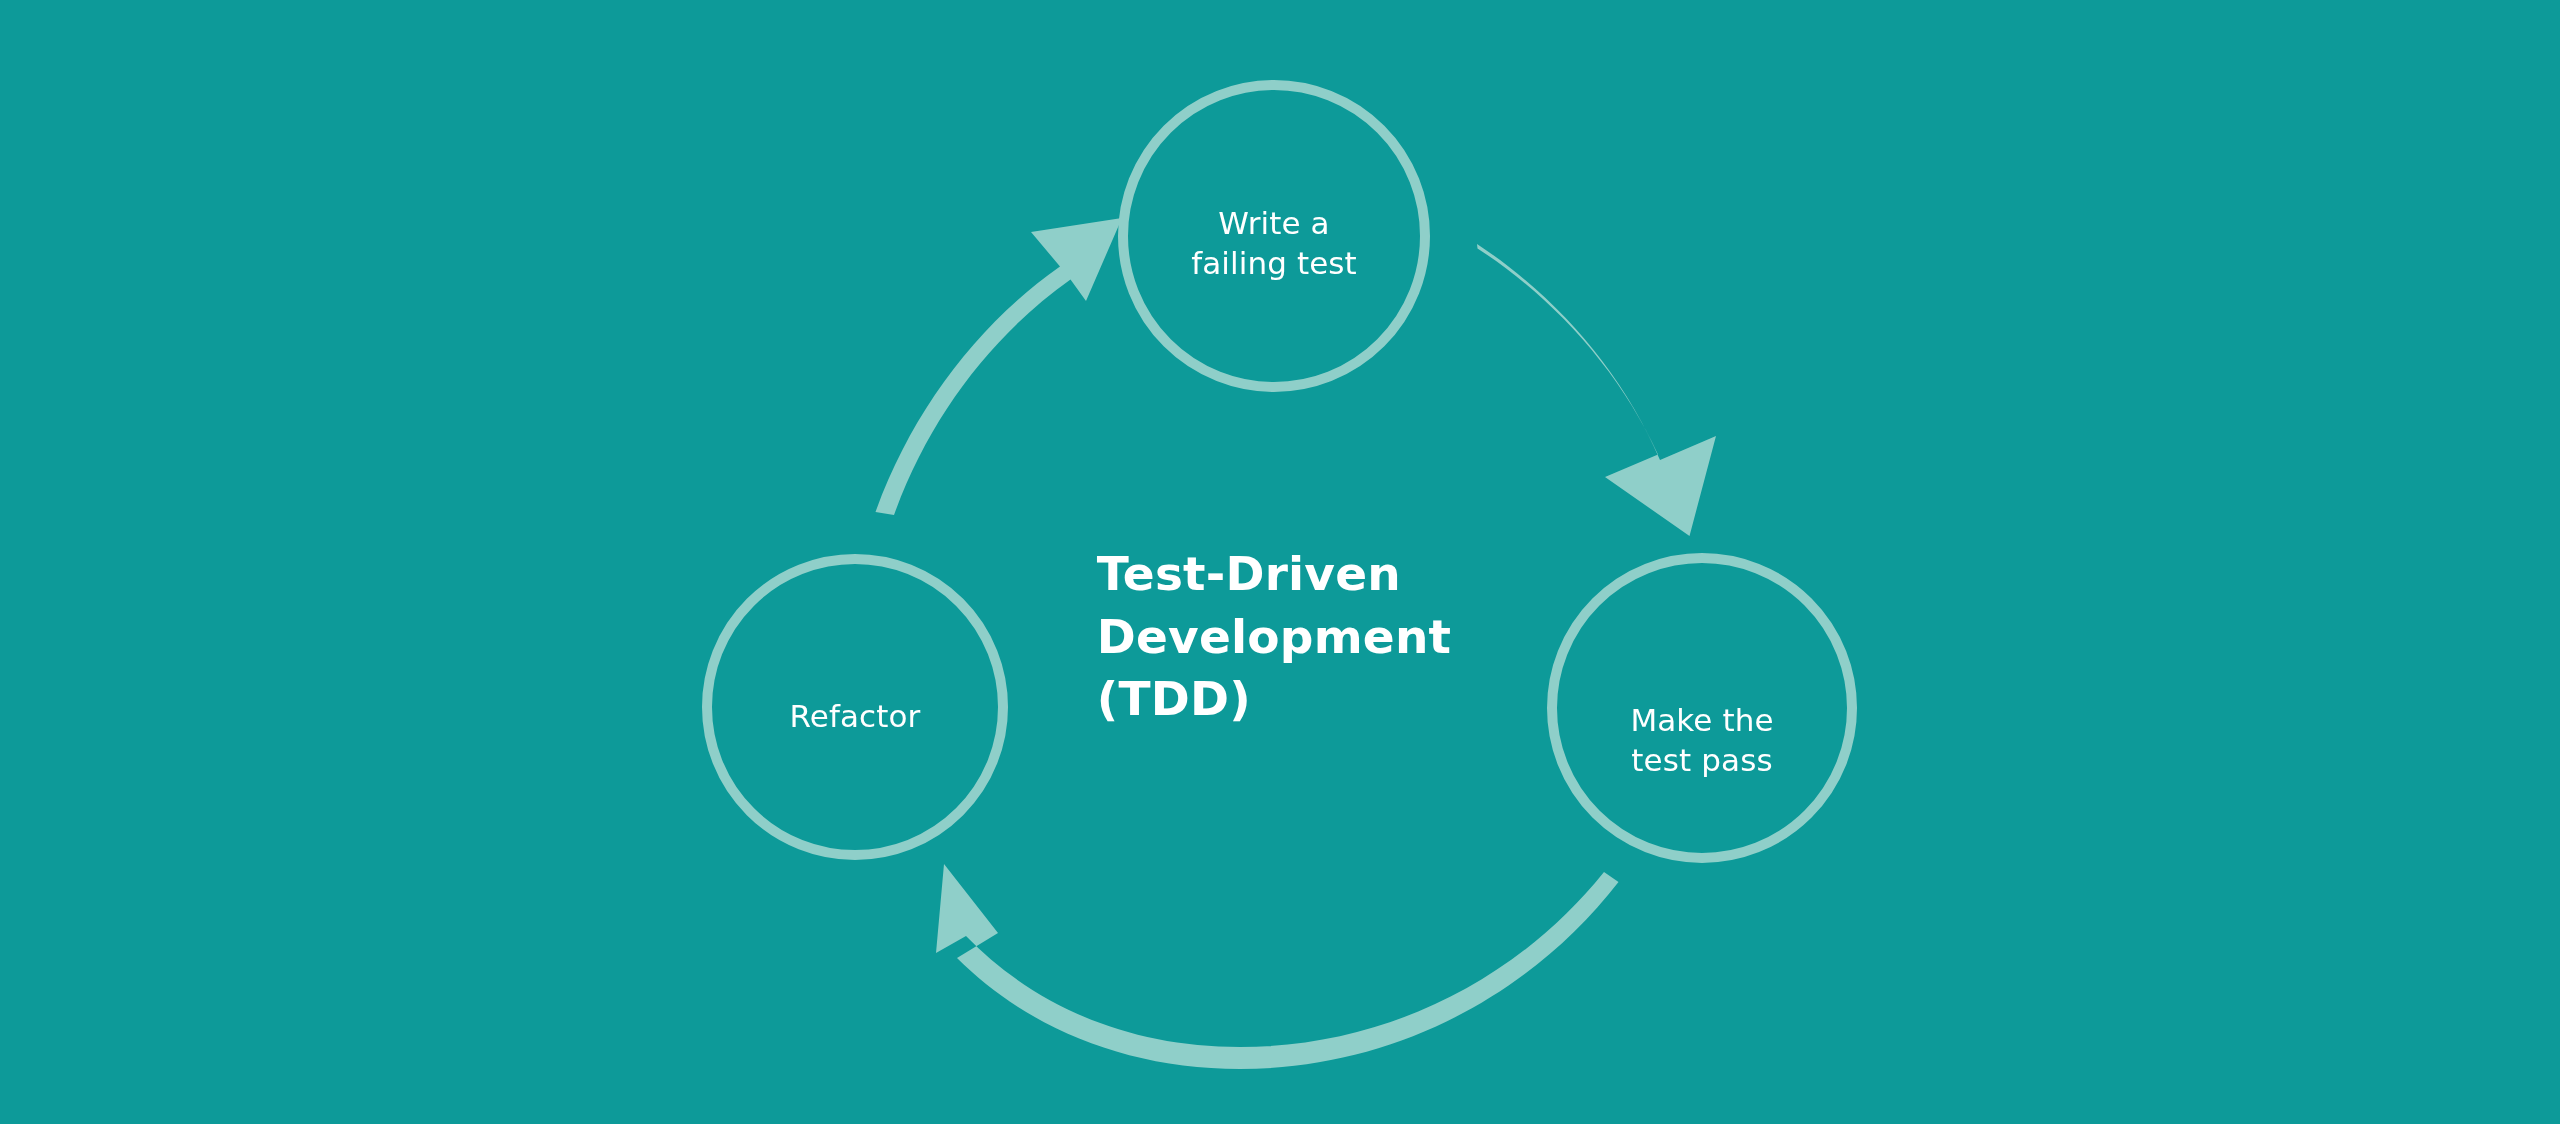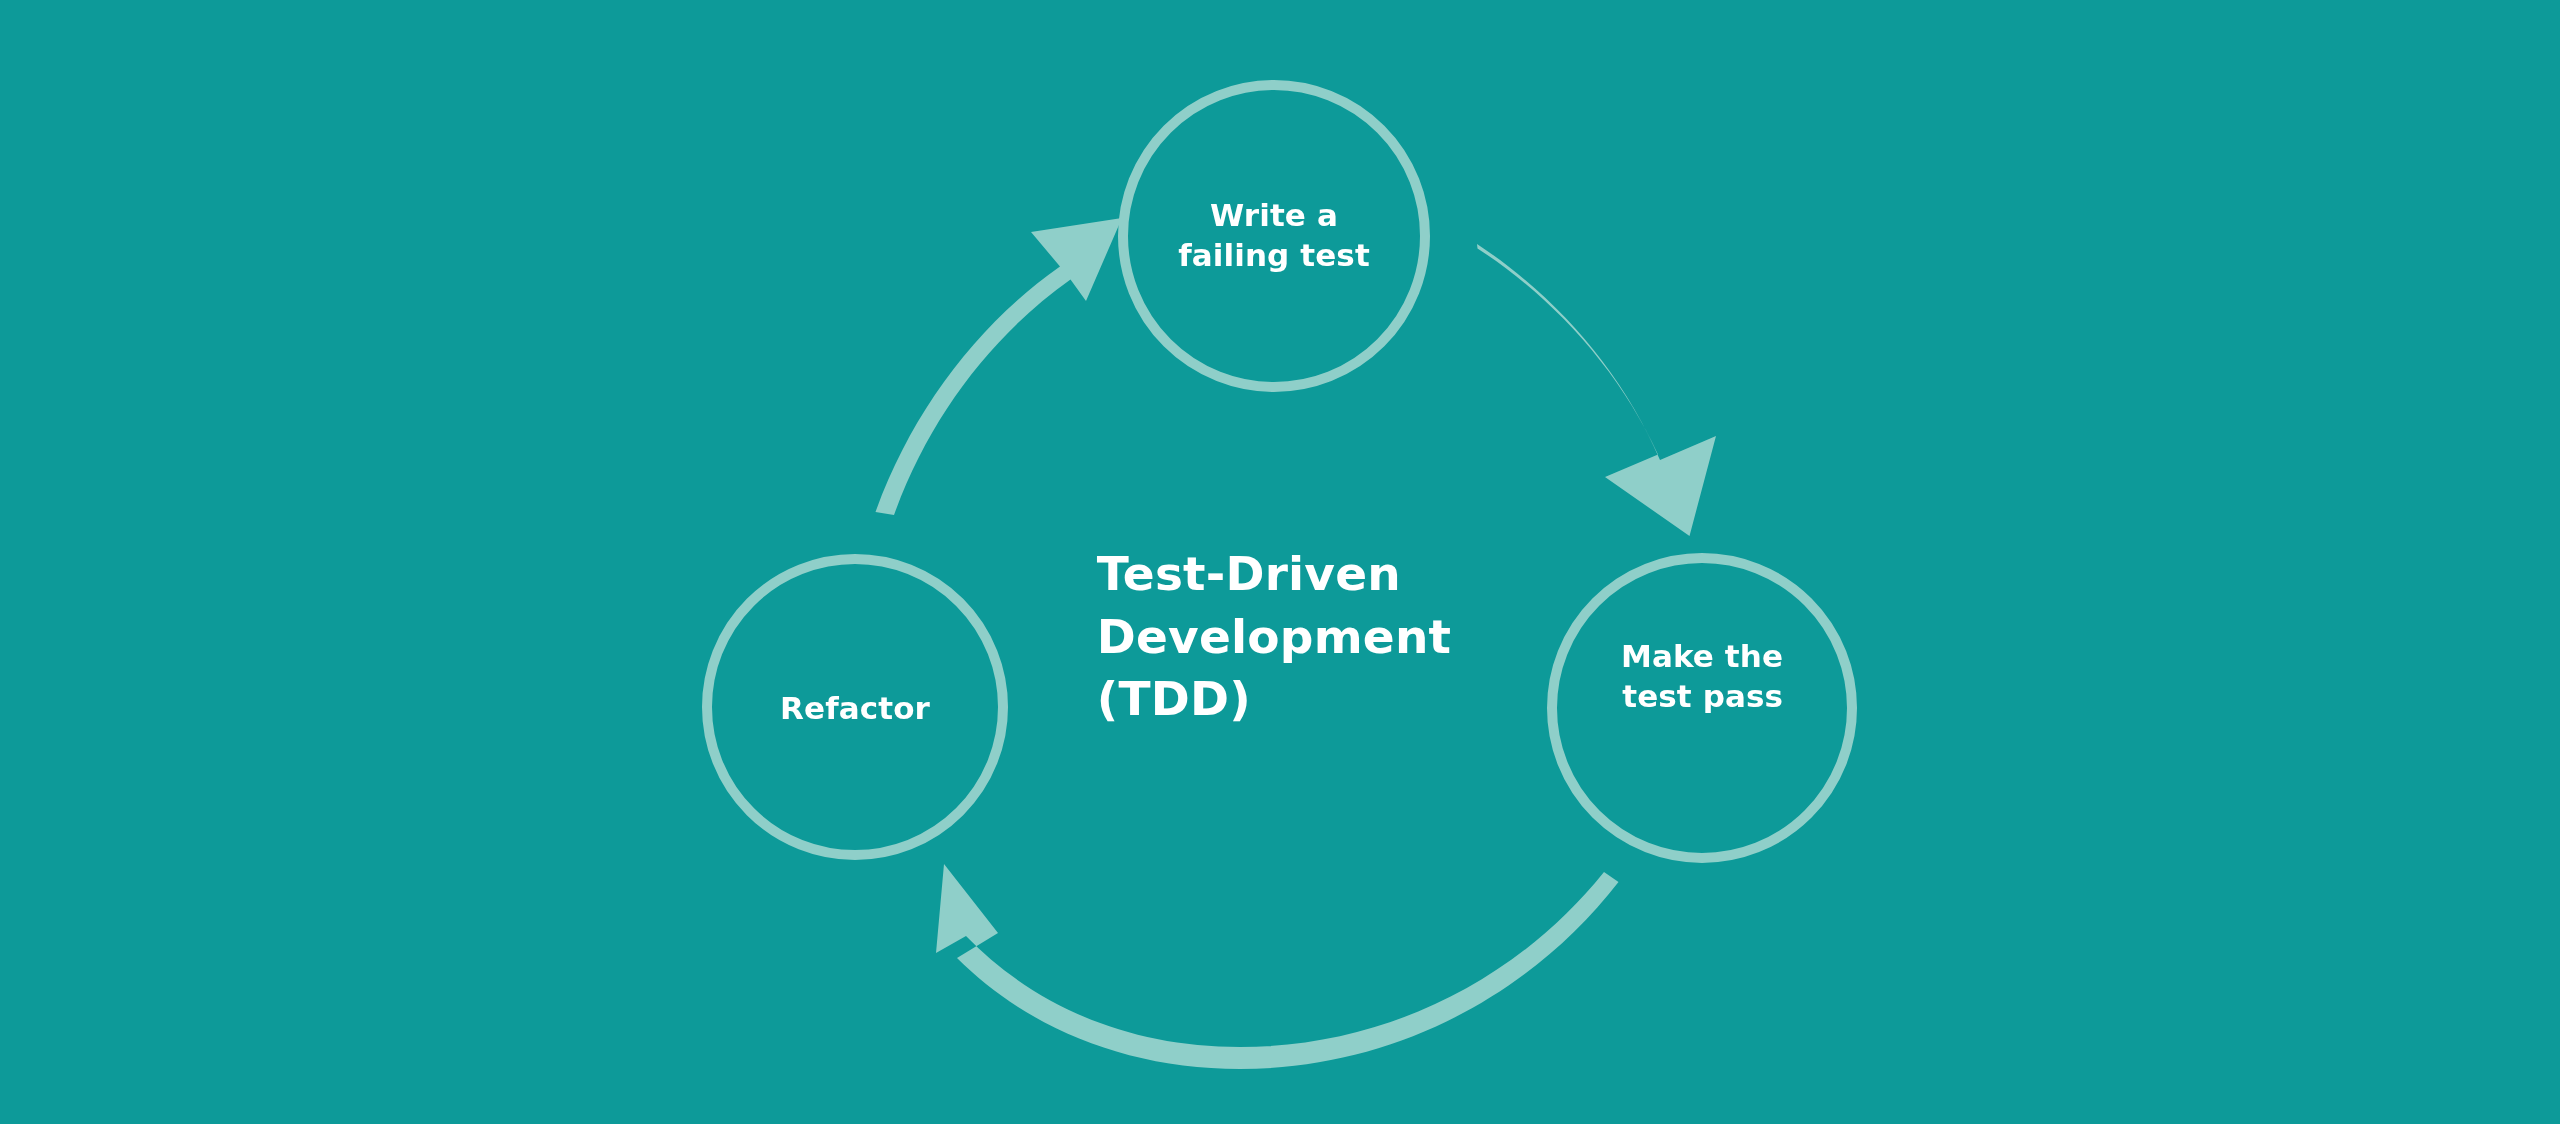--- a/index.html
+++ b/index.html
@@ -35,47 +35,48 @@
   }
   .flow-arrow {
     fill: #8fcfc9;
     stroke: none;
   }
   .node-label {
     position: absolute;
     color: #ffffff;
     text-align: center;
     font-family: "DejaVu Sans", "Liberation Sans", sans-serif;
-    font-weight: 700;
+    font-weight: 400;
     font-size: 31px;
     line-height: 1.28;
     letter-spacing: 0.1px;
     white-space: pre-line;
     transform: translate(-50%, -50%);
     pointer-events: none;
     user-select: none;
+    margin-top: 8px;
   }
   #center-title {
     position: absolute;
     left: 1274px;
     top: 637px;
     transform: translate(-50%, -50%);
     color: #ffffff;
     text-align: left;
     font-family: "DejaVu Sans", "Liberation Sans", sans-serif;
     font-weight: 600;
     font-size: 47px;
     line-height: 1.33;
     letter-spacing: 0.2px;
     white-space: pre-line;
     user-select: none;
   }
   #node-label-write  { left: 1274px; top: 236px; }
   #node-label-refactor { left: 855px;  top: 709px; text-align: right; }
-  #node-label-pass   { left: 1702px; top: 677px; text-align: right; }
+  #node-label-pass   { left: 1702px; top: 733px; }
 </style>
 </head>
 <body>
 
 <div id="diagram-root">
 
   <svg id="tdd-svg" viewBox="0 0 2560 1124" xmlns="http://www.w3.org/2000/svg">
 
     <g>
       <path class="flow-arrow" d="M 1477.0 244.0

